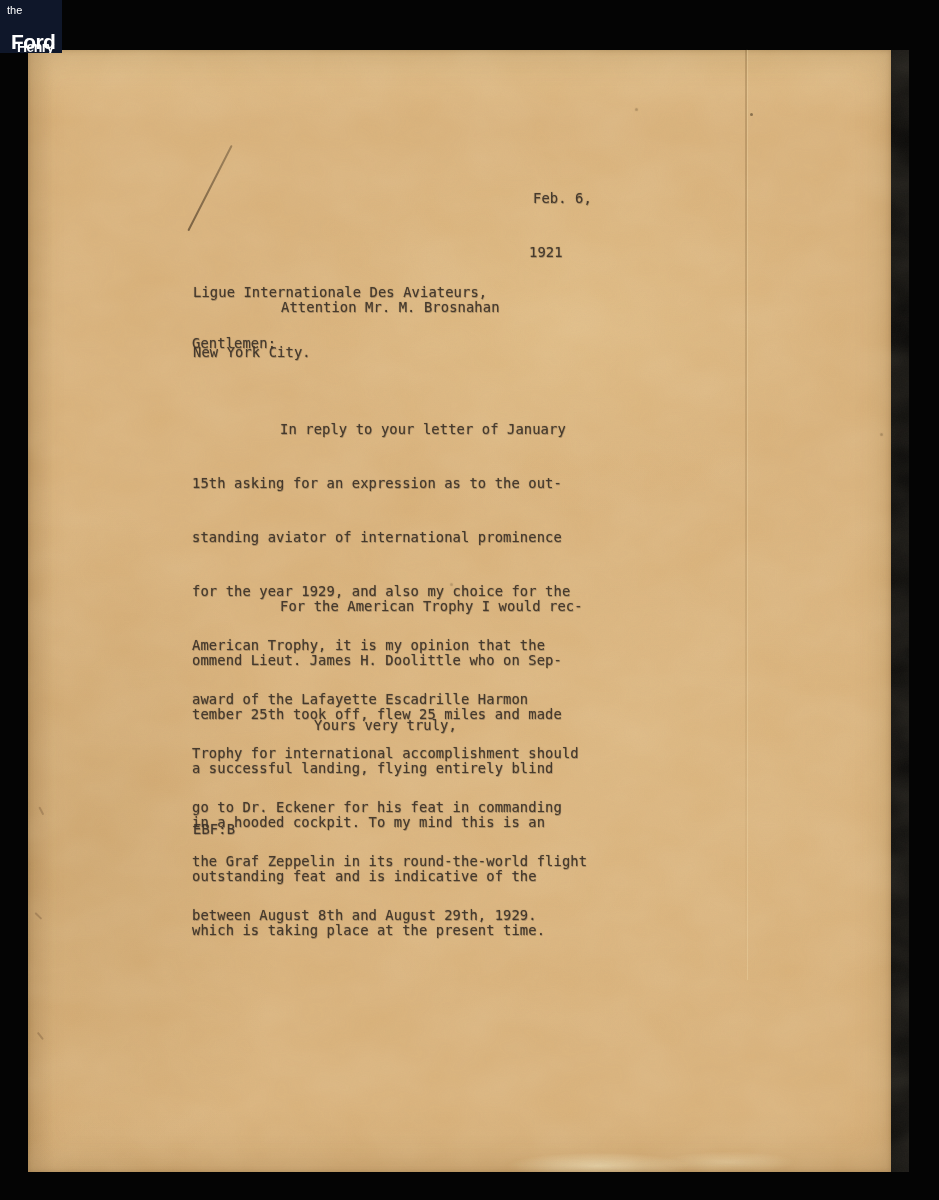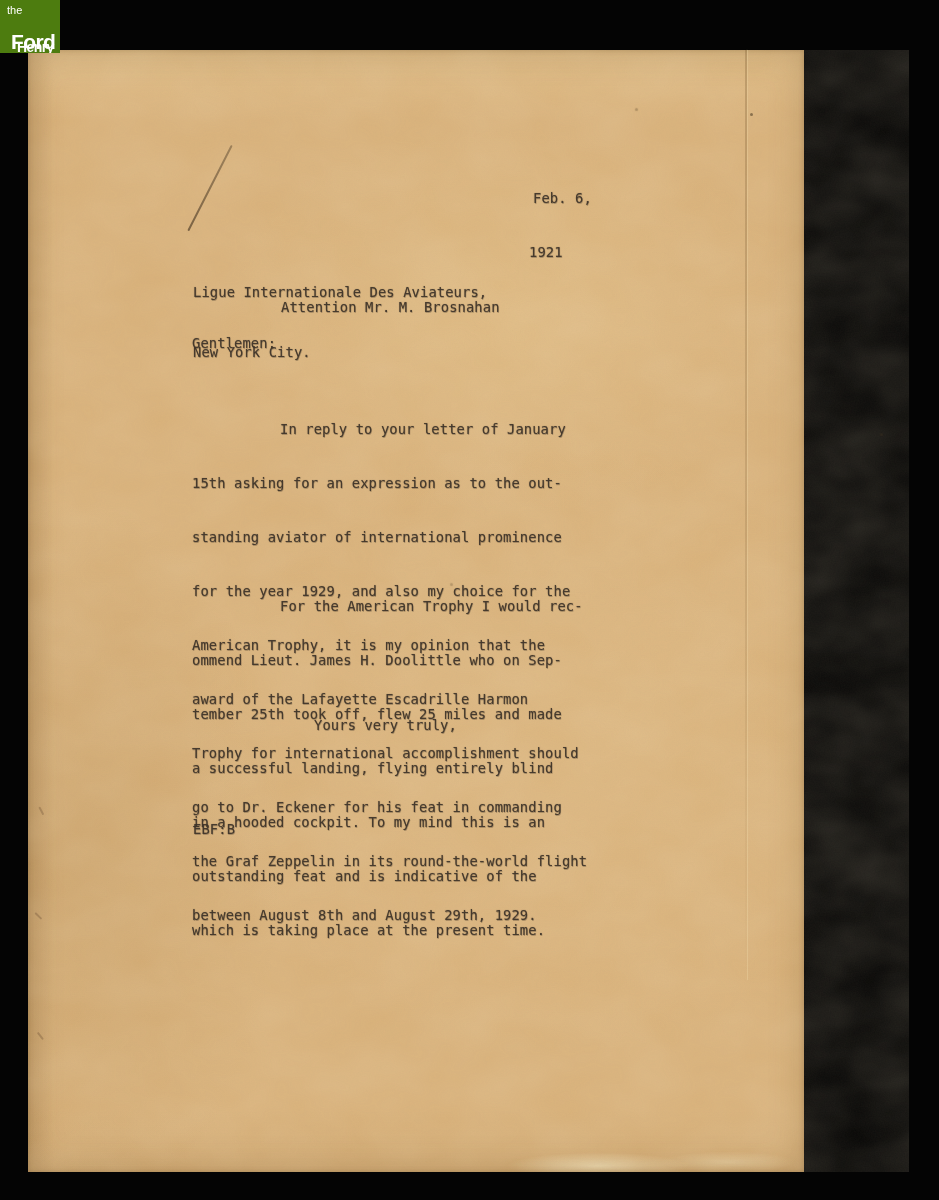--- a/index.html
+++ b/index.html
@@ -20,21 +20,21 @@
     position: absolute;
     inset: 0;
     background: #040404;
   }
 
   
   .paper {
     position: absolute;
     left: 28px;
     top: 50px;
-    width: 776px;
+    width: 863px;
     height: 1122px;
     background:
       radial-gradient(ellipse 120px 18px at 570px 1116px, rgba(248,234,196,0.75), rgba(248,234,196,0) 75%),
       radial-gradient(ellipse 90px 14px at 700px 1112px, rgba(244,228,188,0.5), rgba(244,228,188,0) 75%),
       radial-gradient(ellipse 420px 280px at 62% 24%, rgba(238,208,152,0.30), rgba(238,208,152,0) 70%),
       radial-gradient(ellipse 520px 420px at 70% 62%, rgba(232,200,146,0.22), rgba(232,200,146,0) 75%),
       radial-gradient(ellipse 300px 520px at 6% 72%, rgba(146,106,52,0.14), rgba(146,106,52,0) 70%),
       linear-gradient(90deg, rgba(140,100,50,0.20) 0px, rgba(140,100,50,0) 26px, rgba(140,100,50,0) 852px, rgba(140,100,50,0.16) 881px),
       linear-gradient(180deg, rgba(236,208,156,0.35) 0px, rgba(236,208,156,0) 70px, rgba(150,110,55,0) 1060px, rgba(150,110,55,0.10) 1122px),
       #d9b17a;
@@ -130,27 +130,26 @@
   .para-2          { top: 511px; }
   .para .line:first-child { padding-left: 88px; }
   .closing-line    { left: 286px; top: 666px; }
   .initials-line   { left: 165px; top: 770px; }
 
   
   .logo {
     position: absolute;
     left: 0;
     top: 0;
-    width: 42px;
+    width: 62px;
     height: 53px;
-    background: #4d7c0f;
+    background: #0f172a;
     color: #ffffff;
     font-family: "Liberation Sans", sans-serif;
     overflow: hidden;
-    padding-left: 18px;
   }
   .logo-the {
     position: absolute;
     left: 7px; top: 4px;
     font-size: 11px;
     font-weight: 400;
     letter-spacing: 0;
   }
   .logo-henry {
     position: absolute;

